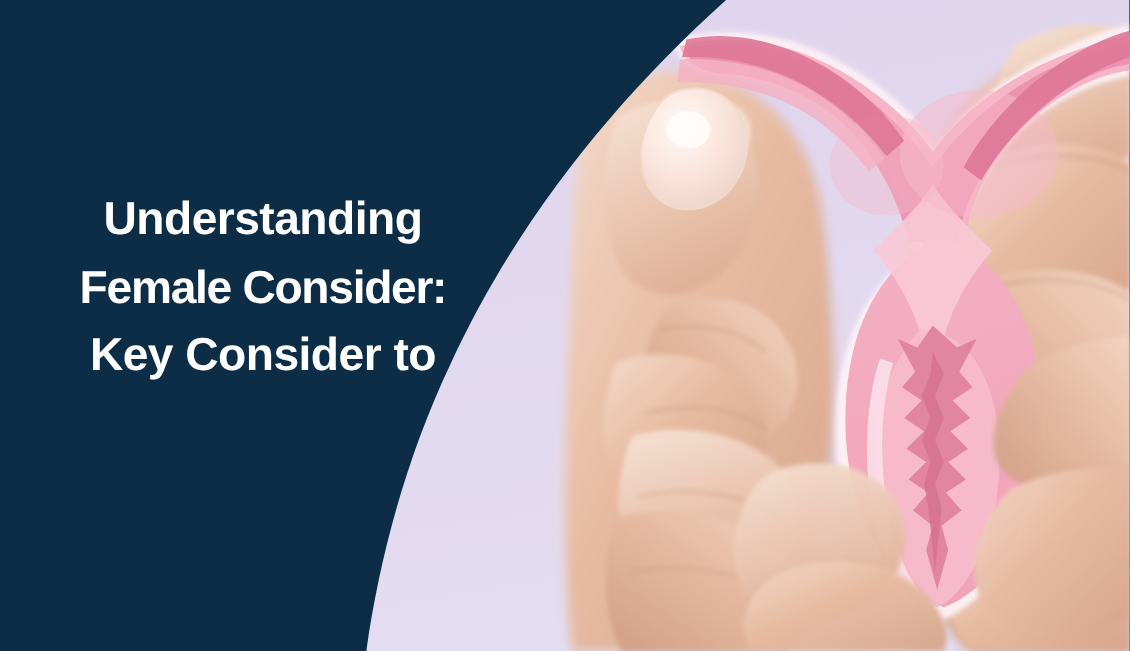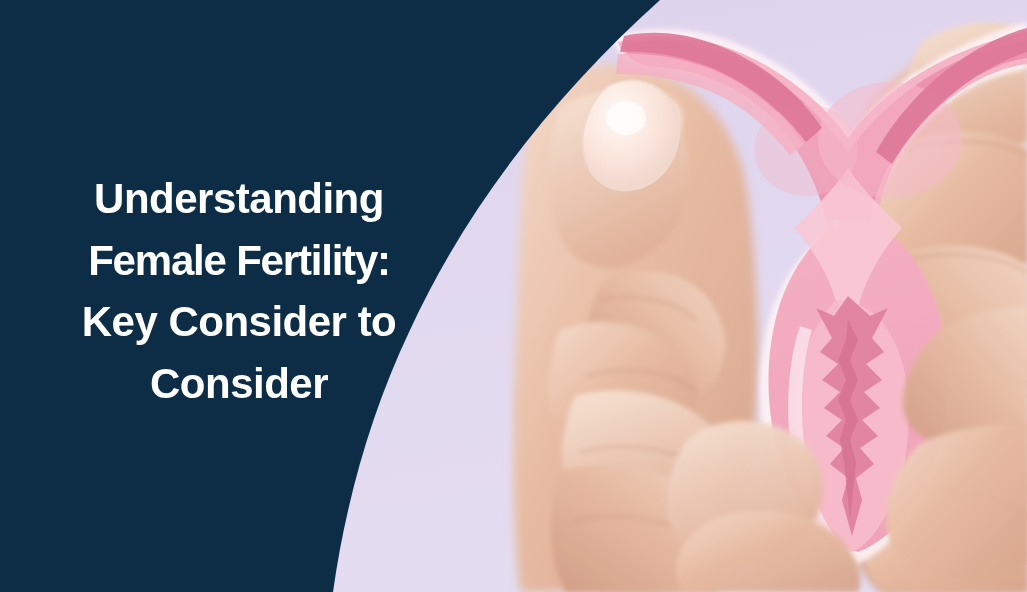--- a/index.html
+++ b/index.html
@@ -277,18 +277,17 @@
   </div>
 
   <div id="overlay">
     <svg viewBox="0 0 1027 592" xmlns="http://www.w3.org/2000/svg" aria-hidden="true">
       <path d="M0 0 L660 0 C560 90 470 200 410 330 C370 414 345 506 333 592 L0 592 Z" fill="#0d2d47"></path>
     </svg>
   </div>
 
   <div id="headline">
     <span class="ln">Understanding</span>
-    <span class="ln wide">Female Fertility:</span>
+    <span class="ln wide">Female Consider:</span>
     <span class="ln">Key Consider to</span>
-    <span class="ln">Consider</span>
   </div>
 
 </div>
 
 </body></html>

